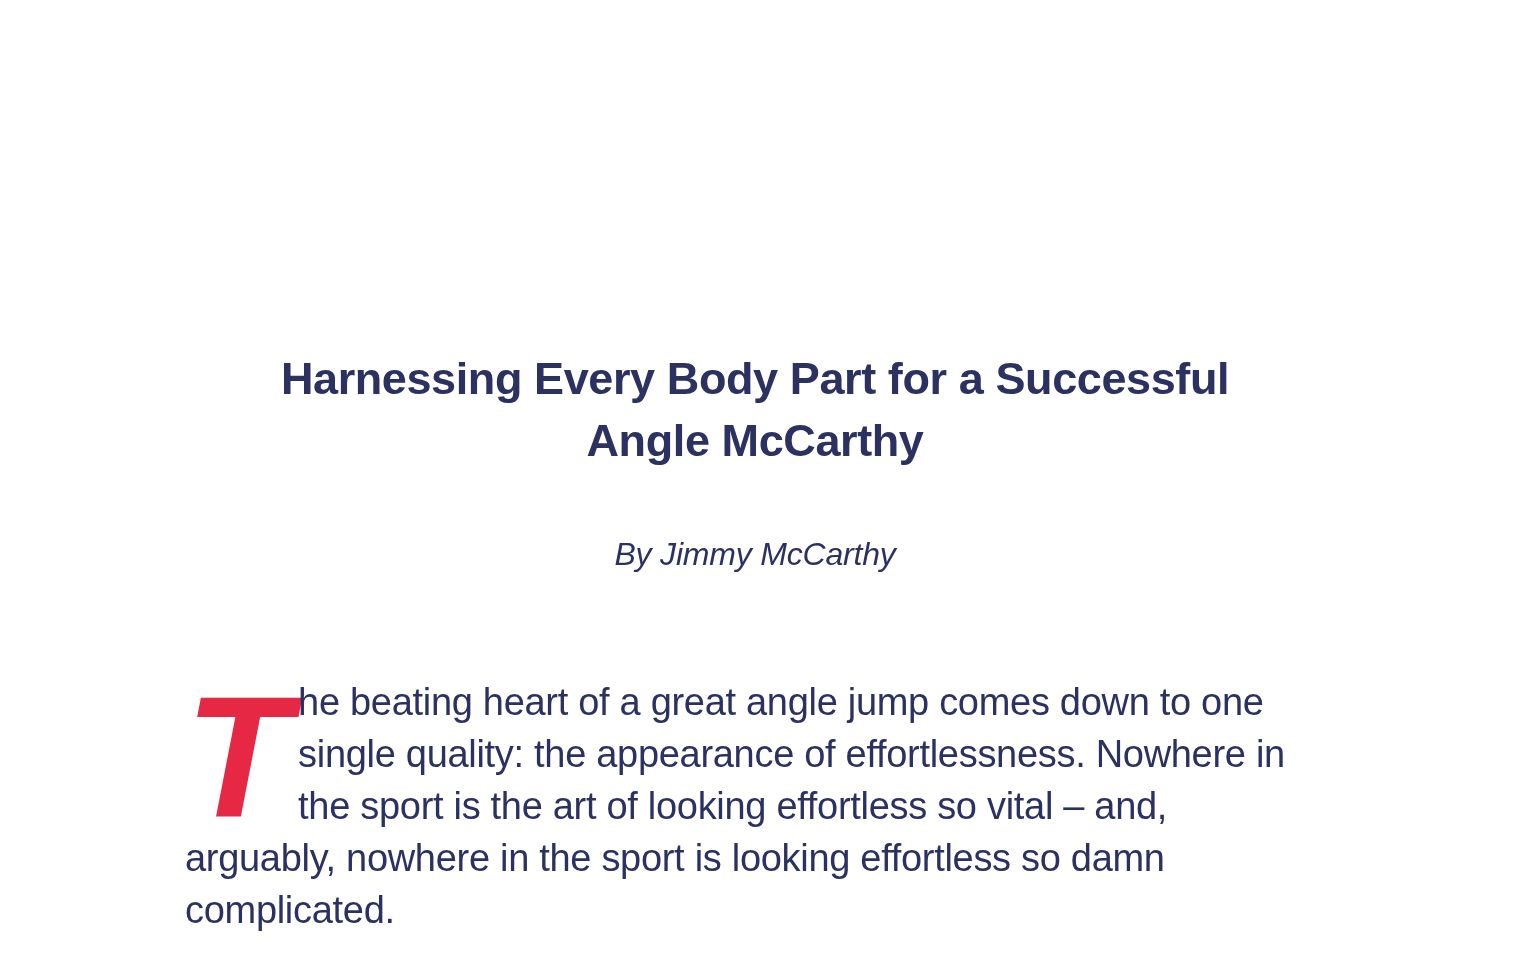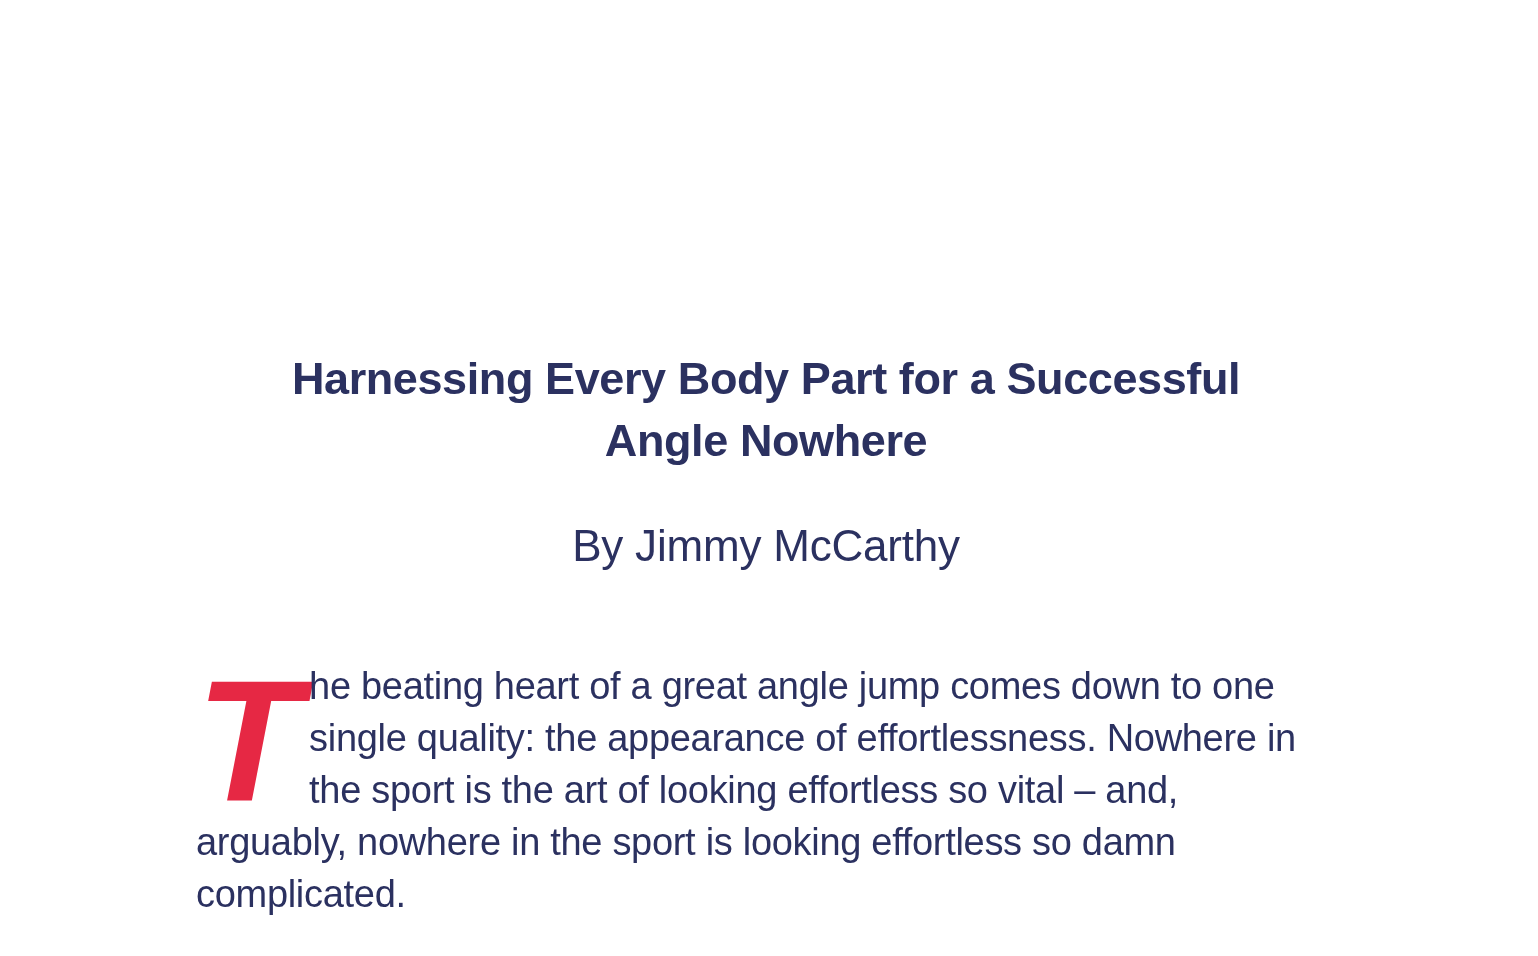--- a/index.html
+++ b/index.html
@@ -18,21 +18,21 @@
   .page {
     position: relative;
     width: 1538px;
     height: 956px;
     background: #ffffff;
     box-sizing: border-box;
   }
 
   .article {
     position: absolute;
-    left: 196px;
+    left: 185px;
     top: 0;
     width: 1140px;
   }
 
   
   .article-title {
     margin: 0;
     padding-top: 348px;
     text-align: center;
     color: #2b3160;
@@ -41,27 +41,28 @@
     font-size: 45px;
     line-height: 62px;
     letter-spacing: -0.4px;
   }
   .title-line {
     display: block;
   }
 
   
   .byline {
-    margin: 8px;
+    margin: 16px;
     padding-top: 44px;
     text-align: center;
     color: #2b3160;
     font-family: "Liberation Sans", sans-serif;
+    font-style: italic;
     font-weight: normal;
-    font-size: 44px;
+    font-size: 32px;
     line-height: 44px;
     letter-spacing: -0.2px;
   }
 
   
   .body-copy {
     margin: 0;
     padding-top: 84px;
     color: #2b3160;
     font-family: "Liberation Sans", sans-serif;
@@ -90,21 +91,21 @@
 </style>
 </head>
 <body>
 
 <div class="page">
 
   <article class="article">
 
     <h1 class="article-title">
       <span class="title-line">Harnessing Every Body Part for a Successful</span>
-      <span class="title-line">Angle Nowhere</span>
+      <span class="title-line">Angle McCarthy</span>
     </h1>
 
     <p class="byline">By Jimmy McCarthy</p>
 
     <p class="body-copy">
       <span class="dropcap">T</span><span>he beating heart of a great angle jump comes down to one single quality: the appearance of effortlessness. Nowhere in the sport is the art of looking effortless so vital – and, arguably, </span><strong>nowhere in the sport is looking effortless so damn complicated.</strong>
     </p>
 
   </article>
 

